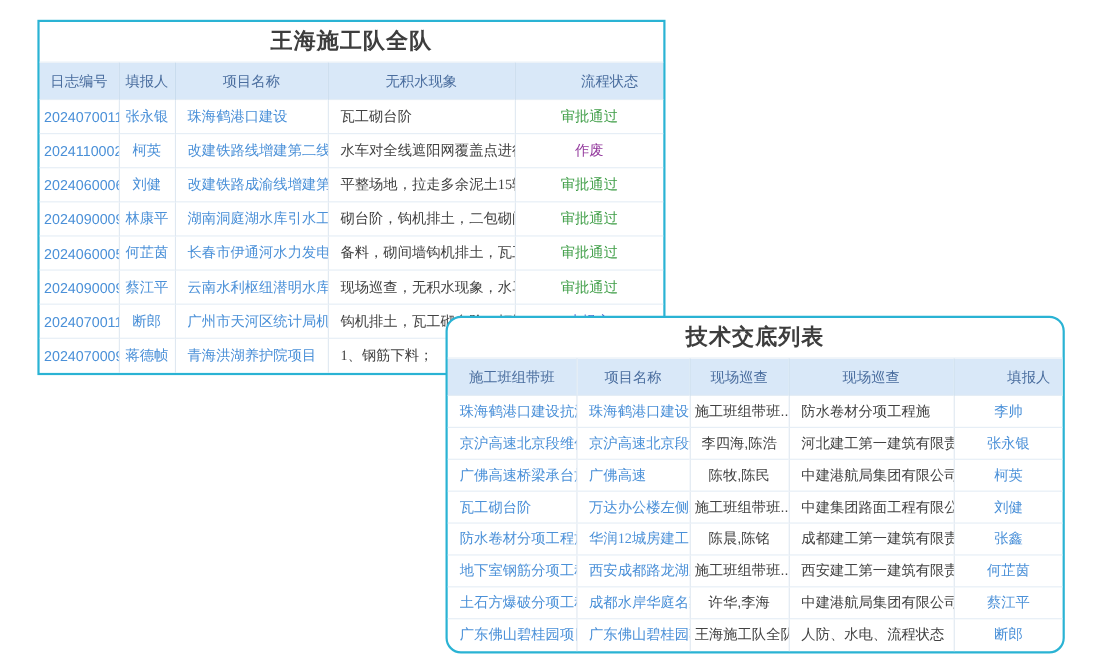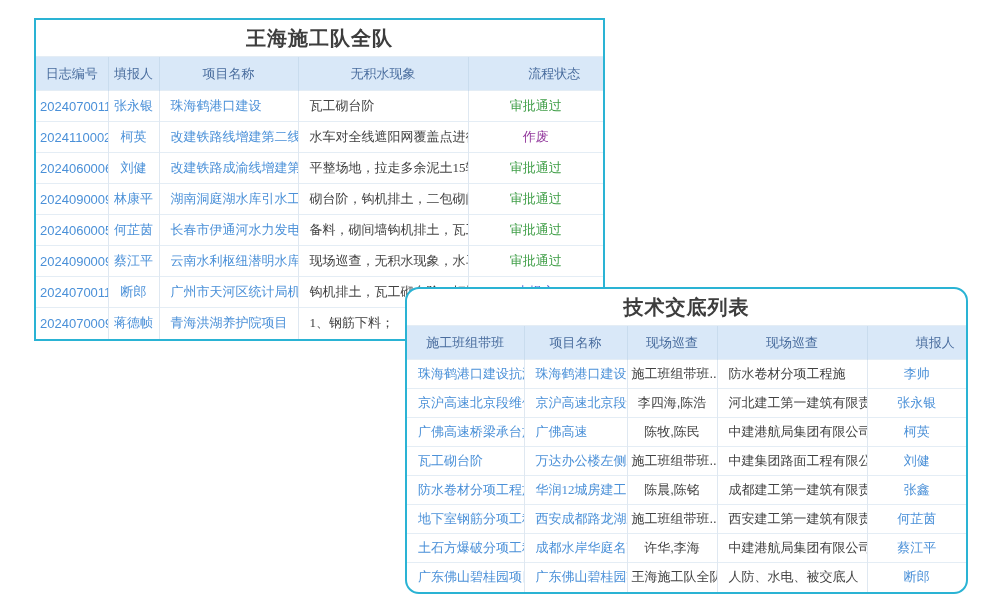--- a/index.html
+++ b/index.html
@@ -172,18 +172,18 @@
         <td class="al"><span class="link">土石方爆破分项工程...</span></td>
         <td class="al"><span class="link">成都水岸华庭名苑...</span></td>
         <td>许华,李海</td>
         <td class="al">中建港航局集团有限公司</td>
         <td><span class="link">蔡江平</span></td>
       </tr>
       <tr>
         <td class="al"><span class="link">广东佛山碧桂园项目...</span></td>
         <td class="al"><span class="link">广东佛山碧桂园项目</span></td>
         <td>王海施工队全队</td>
-        <td class="al">人防、水电、被交底人</td>
+        <td class="al">人防、水电、流程状态</td>
         <td><span class="link">断郎</span></td>
       </tr>
     </tbody>
   </table>
 </div>
 
 </body></html>

